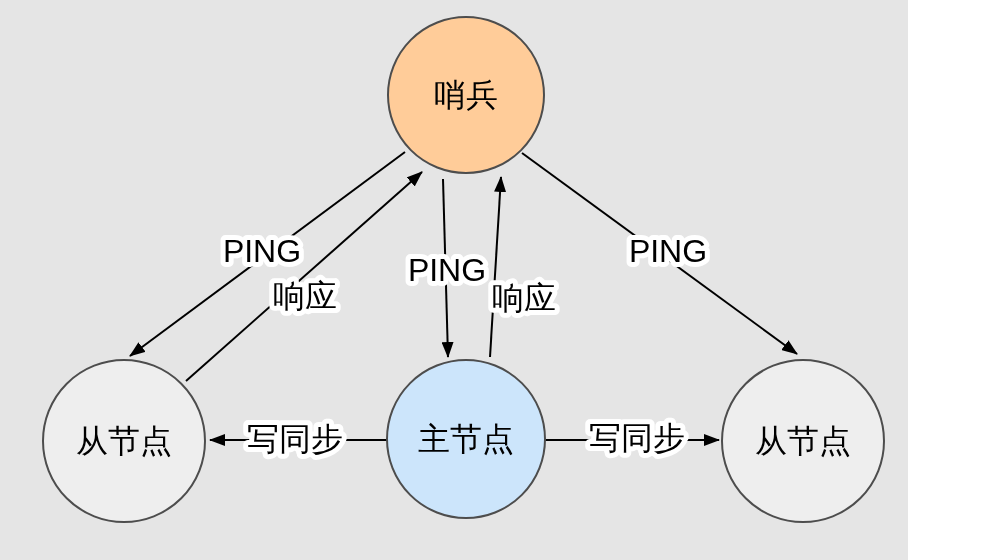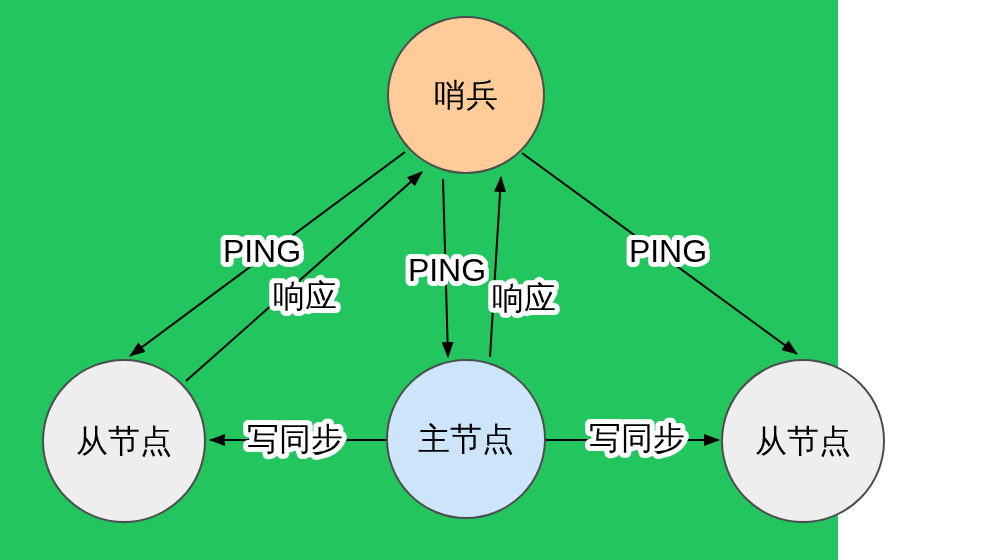--- a/index.html
+++ b/index.html
@@ -2,23 +2,23 @@
 <html><head>
 <meta charset="utf-8">
 <style>
   html, body {
     margin: 0;
     padding: 0;
     background: #ffffff;
   }
   .stage {
     position: relative;
-    width: 838px;
+    width: 908px;
     height: 560px;
-    background: #22c55e;
+    background: #e5e5e5;
     font-family: "Liberation Sans", "DejaVu Sans", sans-serif;
   }
   svg { display: block; }
   .edge-line {
     stroke: #000000;
     stroke-width: 2;
     fill: none;
   }
   .node-circle {
     stroke: #4d4d4d;

